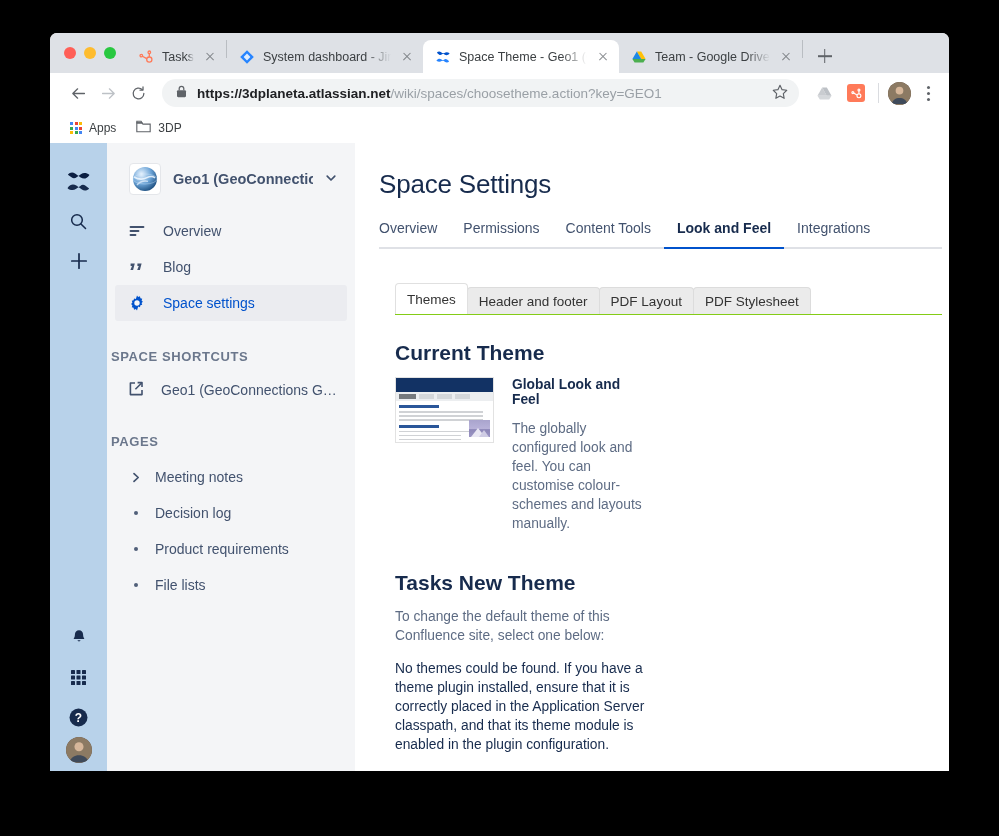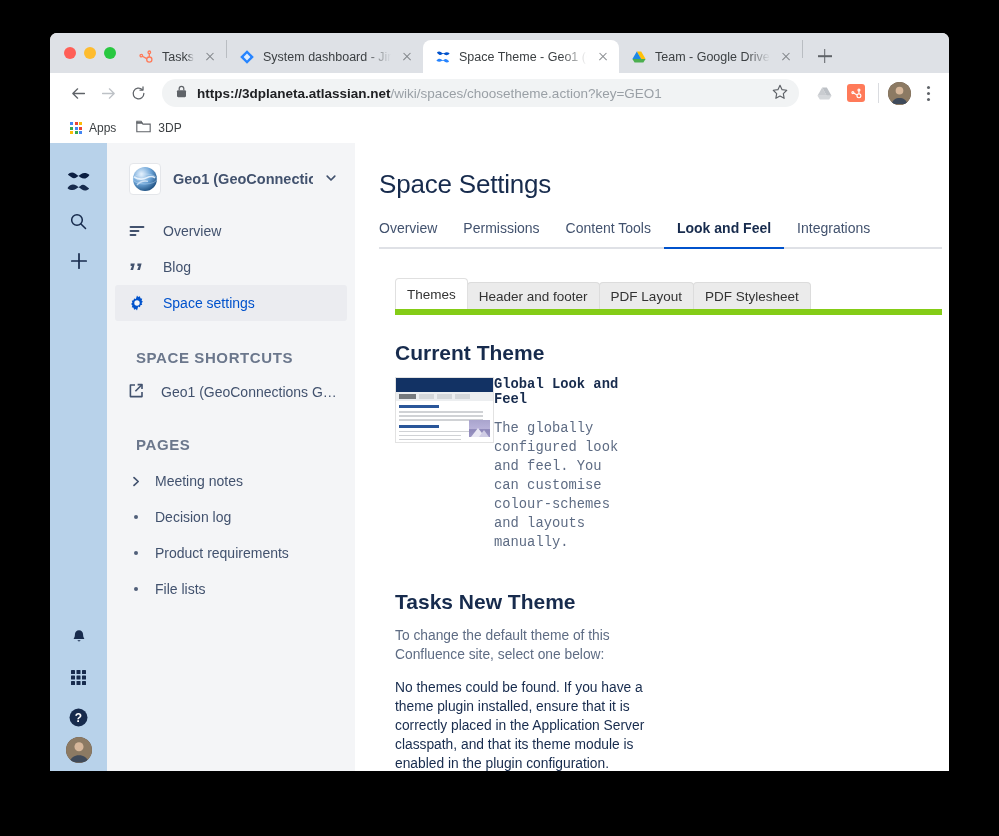--- a/index.html
+++ b/index.html
@@ -224,22 +224,22 @@
     gap: 16px;
     height: 36px;
     margin: 0 8px;
     padding: 0 12px;
     border-radius: 3px;
     font-size: 14px; color: #42526e;
   }
   .nav-item.selected { background: #ebecf0; color: #0052cc; }
   .nav-item .ni-icon { flex: 0 0 20px; display:flex; align-items:center; justify-content:center; }
   .section-head {
-    font-size: 15px; font-weight: 700; letter-spacing: .6px;
-    color: #6b778c; padding: 0 29px;
+    font-size: 13px; font-weight: 700; letter-spacing: .6px;
+    color: #6b778c; padding: 0 4px;
     margin: 28px 0 10px 0;
   }
   .shortcut-item {
     display:flex; align-items:center; gap:16px;
     height: 32px; margin: 0 8px; padding: 0 12px;
     font-size: 14px; color: #42526e;
     border-radius: 3px;
   }
   .shortcut-item span.label {
     white-space: nowrap; overflow: hidden;
@@ -284,21 +284,21 @@
   .top-tab.active { color: #172b4d; font-weight: 700; }
   .top-tab.active::after {
     content: ""; position: absolute;
     left: 0; right: 0; bottom: -2px; height: 2px;
     background: #0052cc;
   }
 
   #inner-tab-strip {
     margin: 36px 0 0 16px;
     width: 547px;
-    border-bottom: 6px solid #84cc16;
+    border-bottom: 1px solid #84cc16;
     display: flex; align-items: flex-end;
     height: 30px;
   }
   .inner-tab {
     font-size: 13.5px; color: #333;
     padding: 6px 11px 6px 11px;
     height: 27px;
     background: #ebebeb;
     border: 1px solid #dcdcdc;
     border-bottom: none;
@@ -323,21 +323,21 @@
   p.sec-text {
     font-size: 13.8px; line-height: 19px; color: #5e6c84;
     width: 253px;
     margin-bottom: 14px;
   }
   p.body-text {
     font-size: 13.8px; line-height: 19px; color: #172b4d;
     width: 253px;
   }
 
-  #theme-row { display: flex; margin-top: 6px; font-family: Liberation Mono, monospace; }
+  #theme-row { display: flex; gap: 18px; margin-top: 6px; }
   #theme-thumb {
     width: 99px; height: 66px; flex: 0 0 99px;
     background: #fff;
     border: 1px solid #e2e2e2;
     overflow: hidden;
     position: relative;
   }
   #tt-header { height: 14px; background: #123264; }
   #tt-tabs { height: 9px; background: #eceef0; display:flex; align-items:center; gap:3px; padding: 0 3px; }
   #tt-tabs i { height: 5px; display:block; }

